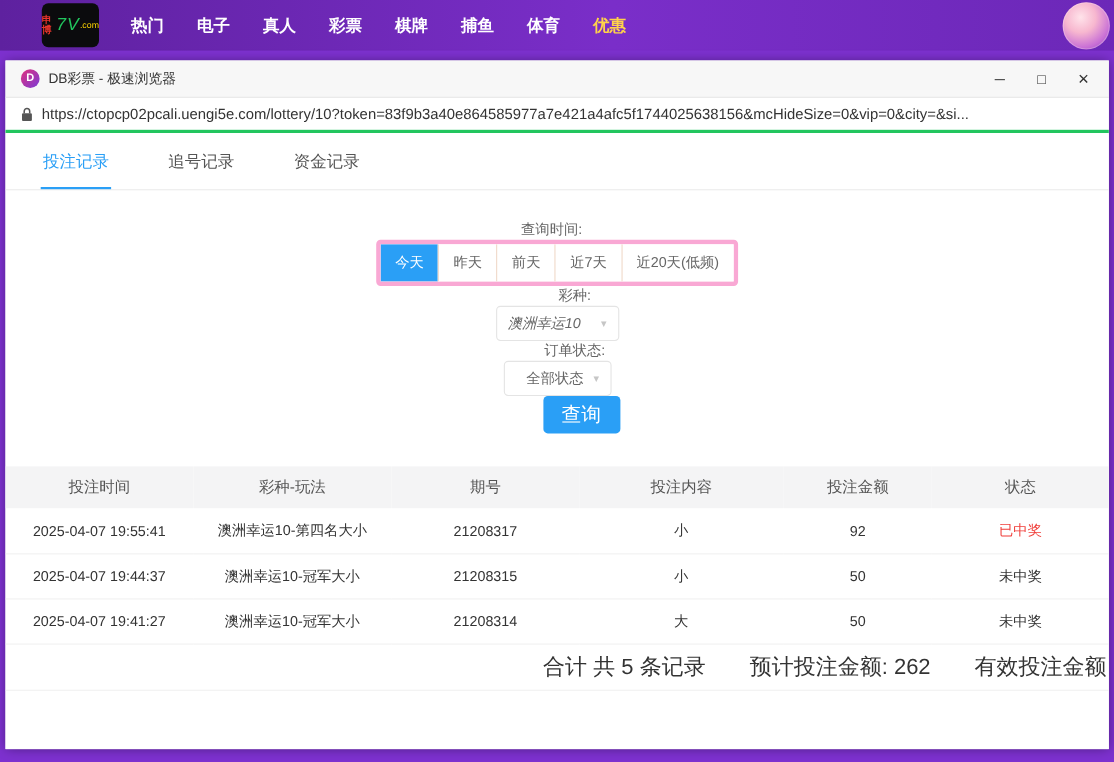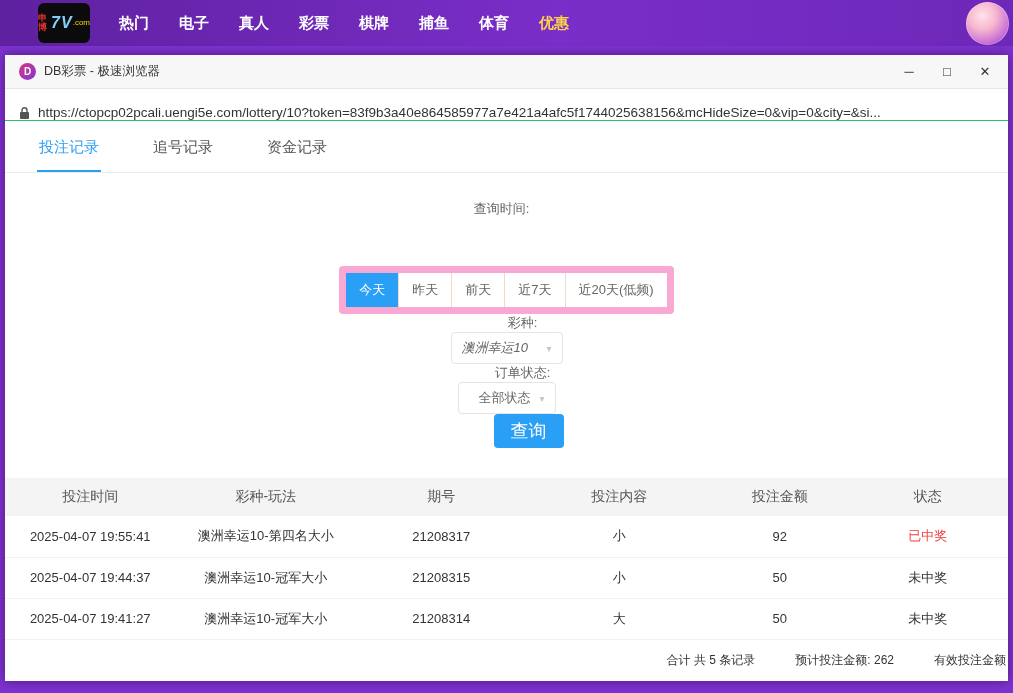--- a/index.html
+++ b/index.html
@@ -21,21 +21,21 @@
   .logo {
     width: 52px; height: 40px;
     background: #0b0b0d;
     border-radius: 6px;
     margin-right: 14px;
     display: flex; flex-direction: row;
     align-items: center; justify-content: center;
     line-height: 1; cursor: pointer;
   }
   .logo .l1 { color: #e8342c; font-size: 9px; font-weight: 700; }
-  .logo .l2 { color: #7dd3fc; font-size: 16px; font-weight: 700; font-style: italic; letter-spacing: 1px; }
+  .logo .l2 { color: #22c55e; font-size: 16px; font-weight: 400; font-style: italic; letter-spacing: 1px; }
   .logo .l3 { color: #ffd400; font-size: 8px; font-weight: 400; }
   .top-nav { display: flex; align-items: center; }
   .nav-item {
     color: #ffffff; font-size: 15px; font-weight: 700;
     margin: 0 15px; cursor: pointer; white-space: nowrap;
   }
   .nav-item.highlight { color: #ffd24a; }
   .avatar {
     position: absolute; right: 4px; top: 2px;
     width: 43px; height: 43px; border-radius: 50%;
@@ -66,22 +66,22 @@
     margin-right: 8px;
   }
   .win-title { font-size: 12.5px; color: #333; flex: 1; }
   .win-btn {
     width: 38px; height: 30px;
     display: flex; align-items: center; justify-content: center;
     color: #333; font-size: 13px; cursor: pointer;
   }
   .addrbar {
     height: 32px; background: #ffffff;
-    border-bottom: 1px solid #22c55e;
-    display: flex; align-items: flex-end;
+    border-bottom: 3px solid #22c55e;
+    display: flex; align-items: center;
     padding: 0 14px; flex: 0 0 auto;
   }
   .lock { margin-right: 8px; display: flex; }
   .url {
     font-size: 13.5px; color: #333;
     white-space: nowrap; overflow: hidden; text-overflow: ellipsis;
     flex: 1;
   }
 
   
@@ -96,22 +96,22 @@
     cursor: pointer; border-bottom: 2px solid transparent;
   }
   .tab.active { color: #2a9ff6; border-bottom-color: #2a9ff6; }
 
   .filters {
     display: flex; align-items: center;
     padding: 27px 30px 0; font-size: 13px; color: #666; flex-direction: column;
   }
   .flabel { margin-right: 10px; white-space: nowrap; }
   .time-group {
-    display: inline-flex; border: 7px solid #f9a8d4;
-    border-radius: 4px; overflow: hidden; margin-top: 48px;
+    display: inline-flex; border: 4px solid #f9a8d4;
+    border-radius: 4px; overflow: hidden;
   }
   .time-btn {
     padding: 8px 13px; background: #fff; color: #666;
     font-size: 13px; border-left: 1px solid #f0d9c9;
     cursor: pointer; white-space: nowrap;
   }
   .time-btn:first-child { border-left: none; }
   .time-btn.active { background: #2a9ff6; color: #fff; }
   .select {
     height: 32px; border: 1px solid #e4e4e4; border-radius: 4px;
@@ -140,21 +140,21 @@
     height: 41px; text-align: center;
     color: #333; font-size: 13px;
     border-bottom: 1px solid #f1f1f1;
     white-space: nowrap; overflow: hidden;
   }
   .bet-table td.won { color: #f0403c; }
 
   .summary {
     display: flex; justify-content: flex-end; align-items: center;
     height: 42px; gap: 40px; padding-right: 2px;
-    font-size: 12px; color: #333;
+    font-size: 20px; color: #333;
     border-bottom: 1px solid #f1f1f1;
     overflow: hidden; white-space: nowrap;
   }
 </style>
 </head>
 <body>
 
 <div class="topbar">
   <div class="logo">
     <span class="l1">申博</span>

